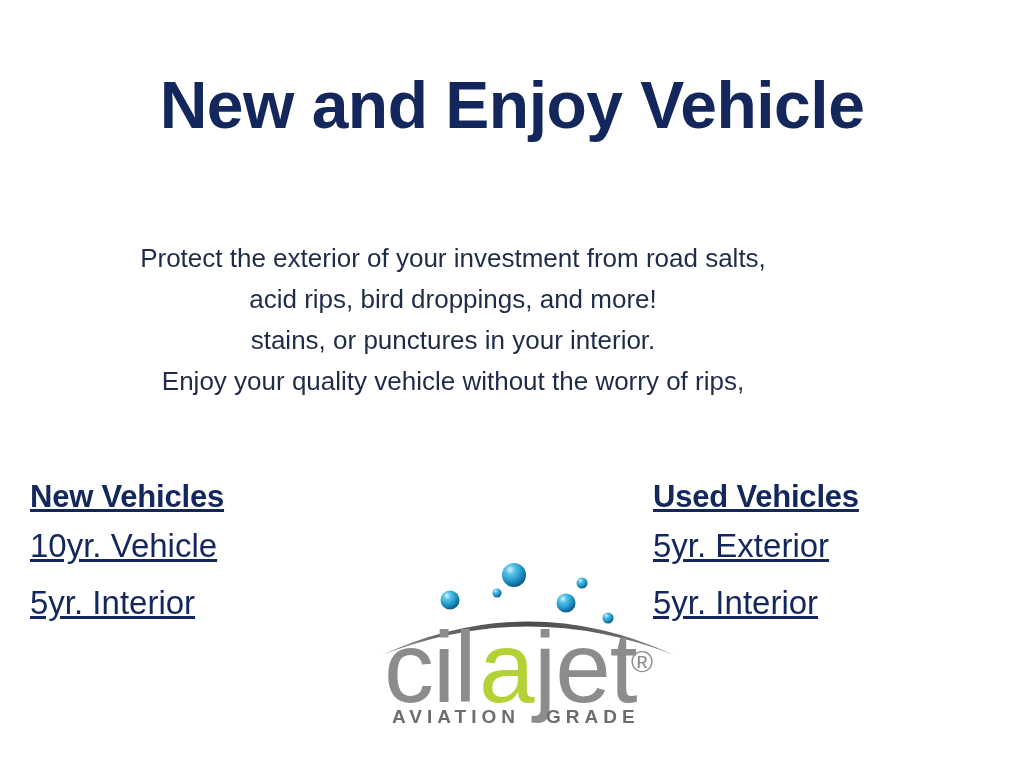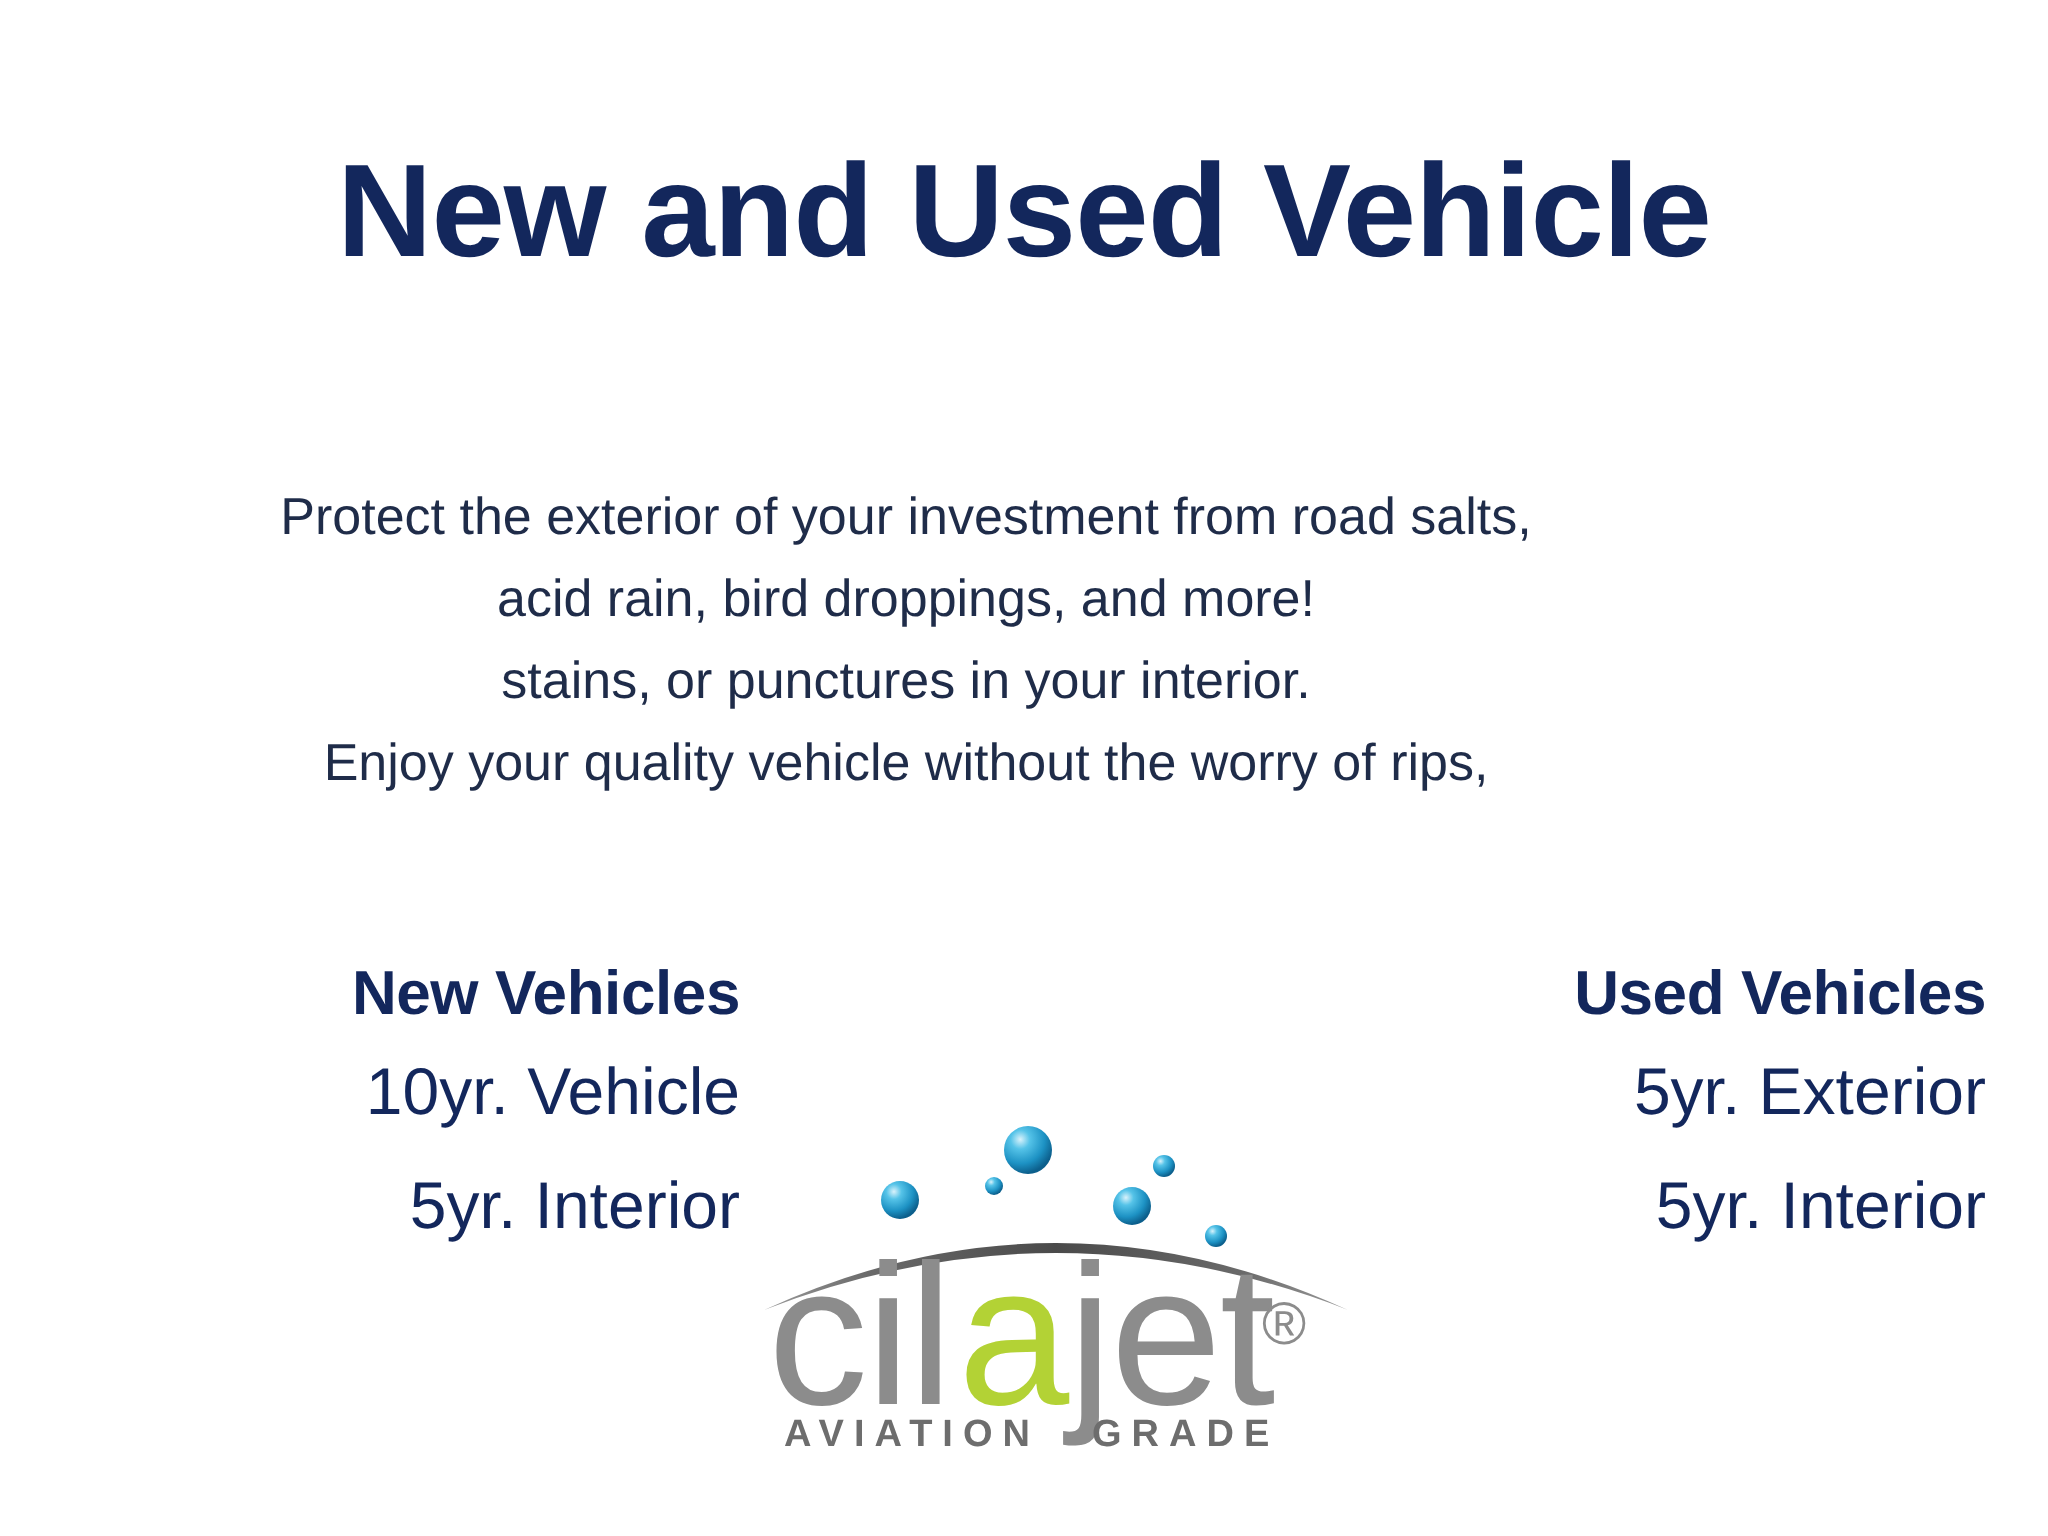--- a/index.html
+++ b/index.html
@@ -50,22 +50,23 @@
     line-height: 41px;
     font-weight: normal;
   }
   .subcopy .sub-line { display: block; white-space: nowrap; }
 
   
   .col {
     position: absolute;
     top: 477px;
     width: 340px;
-    text-align: right;
+    text-align: left;
     color: #13275c;
+    text-decoration: underline;
   }
   .col-left  { left: 30px; }
   .col-right { left: 653px; }
 
   .col-title {
     font-size: 31px;
     font-weight: bold;
     line-height: 40px;
     letter-spacing: -0.2px;
     white-space: nowrap;
@@ -86,26 +87,26 @@
     height: 185px;
   }
   #logo svg { display: block; }
 </style>
 </head>
 <body>
 
 <div id="slide">
 
   <div class="headline">
-    <span class="hl-line">New and Used Vehicle</span>
+    <span class="hl-line">New and Enjoy Vehicle</span>
   </div>
 
   <div class="subcopy">
     <span class="sub-line">Protect the exterior of your investment from road salts,</span>
-    <span class="sub-line">acid rain, bird droppings, and more!</span>
+    <span class="sub-line">acid rips, bird droppings, and more!</span>
     <span class="sub-line">stains, or punctures in your interior.</span>
     <span class="sub-line">Enjoy your quality vehicle without the worry of rips,</span>
   </div>
 
   <div class="col col-left">
     <div class="col-title">New Vehicles</div>
     <div class="col-line">10yr. Vehicle</div>
     <div class="col-line">5yr. Interior</div>
   </div>
 

